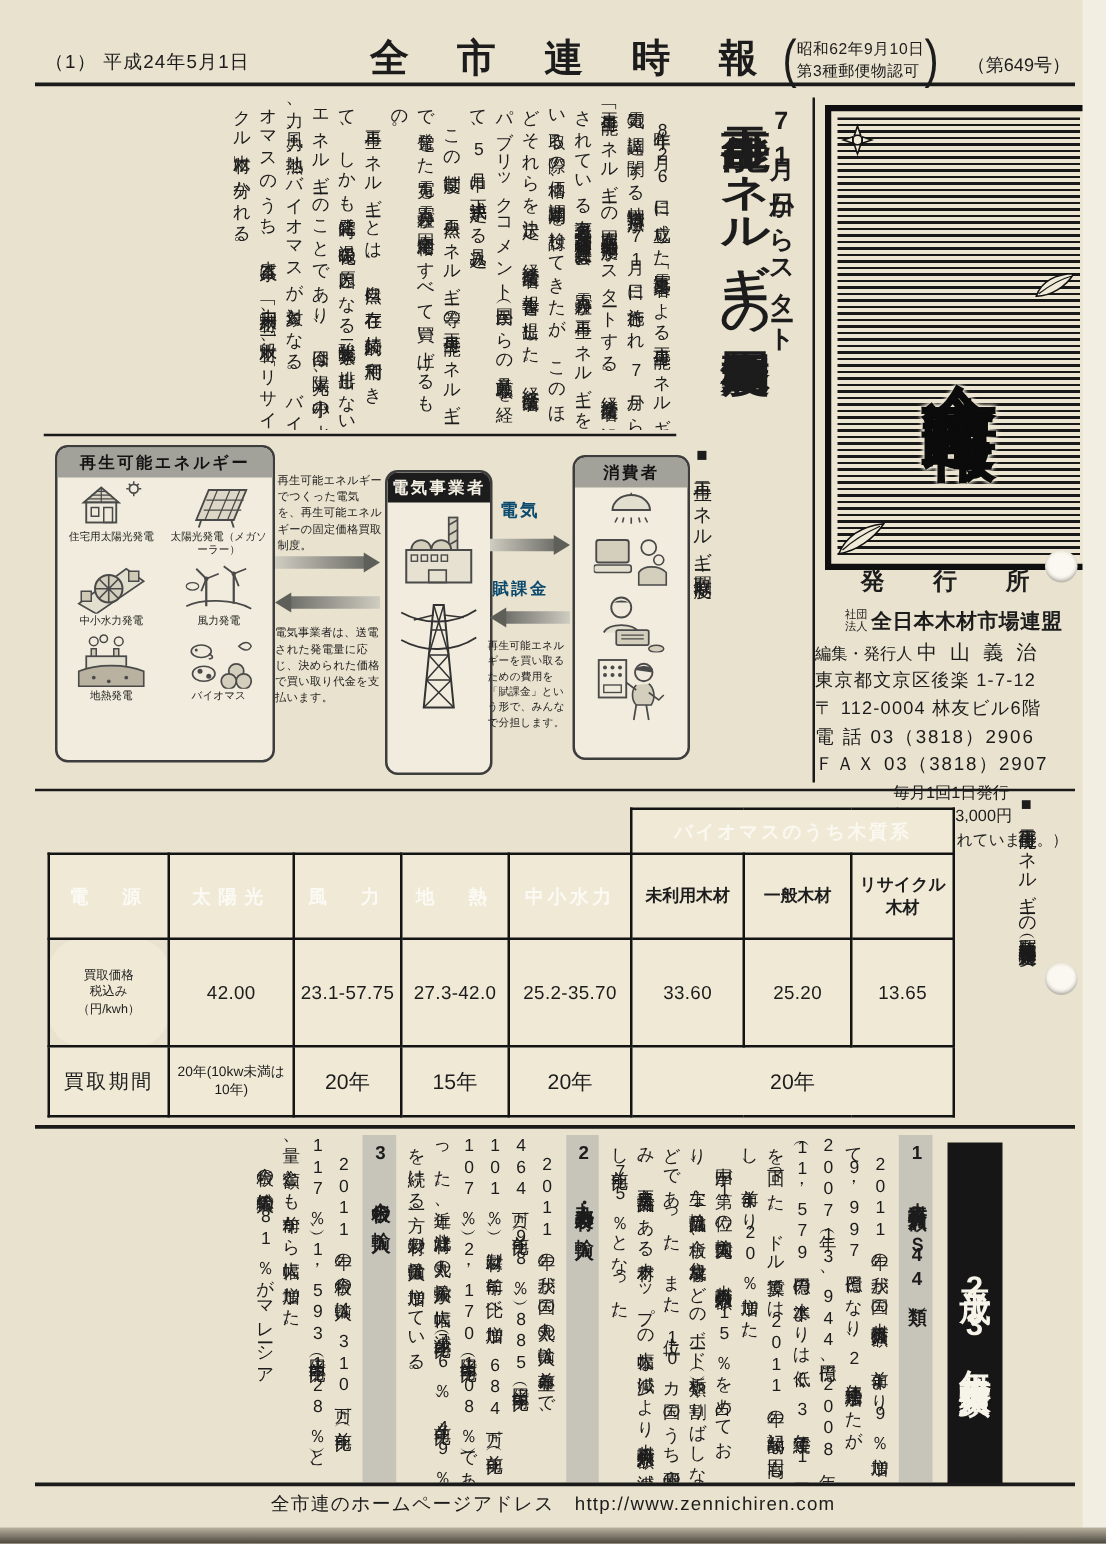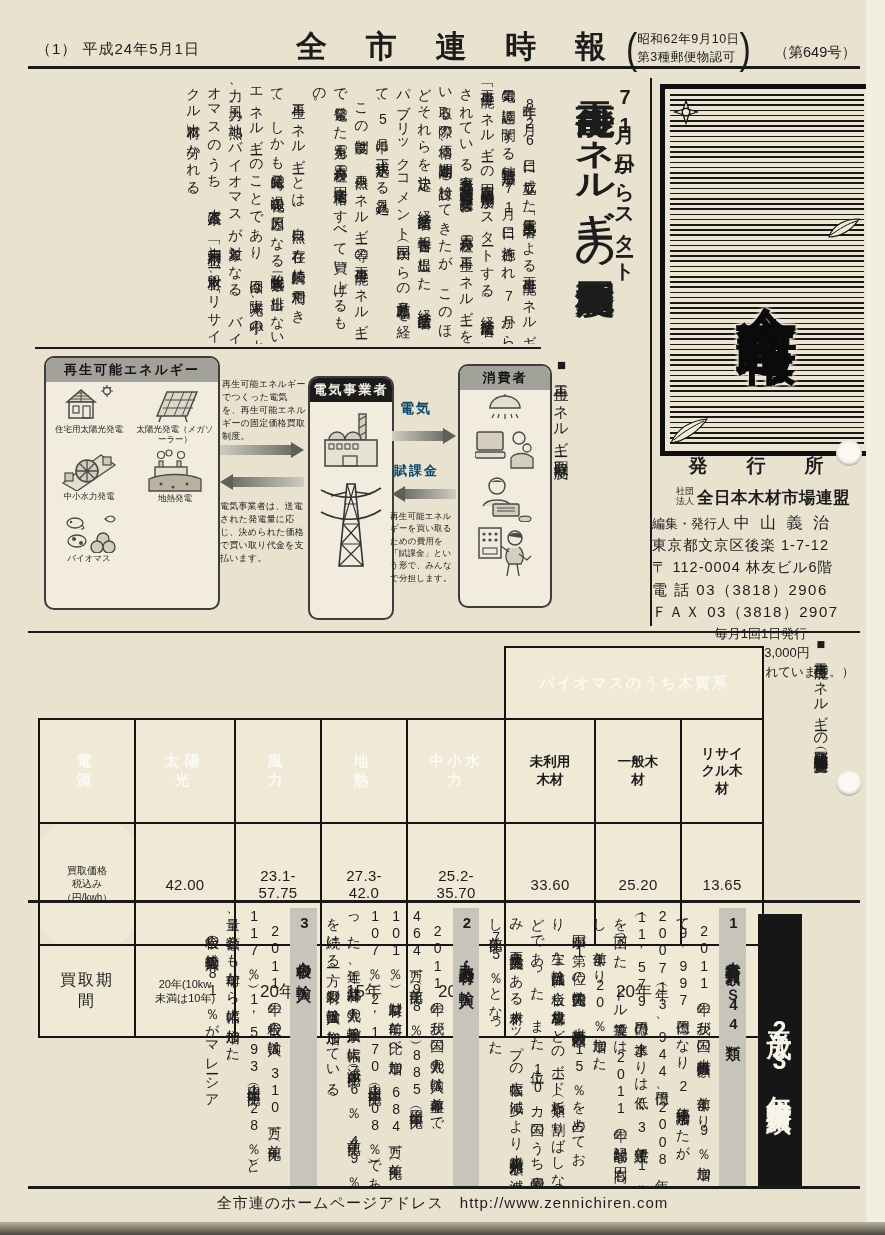--- a/index.html
+++ b/index.html
@@ -62,21 +62,21 @@
   .arrow{position:absolute;height:16px;}
   .arrow .shaft{position:absolute;top:3px;height:10px;background:linear-gradient(90deg,#cfccc0,#6f6f6a);}
   .arrow .tip{position:absolute;top:0;width:0;height:0;border-top:8px solid transparent;border-bottom:8px solid transparent;}
   .arrow.r .shaft{left:0;right:12px;}
   .arrow.r .tip{right:0;border-left:13px solid #5f5f5a;}
   .arrow.l .shaft{left:12px;right:0;background:linear-gradient(90deg,#6f6f6a,#cfccc0);}
   .arrow.l .tip{left:0;border-right:13px solid #5f5f5a;}
   .cicons{display:flex;flex-direction:column;align-items:center;gap:4px;padding-top:4px;}
   
   table.price{position:absolute;left:38px;top:646px;width:724px;border-collapse:collapse;table-layout:fixed;}
-  table.price td,table.price th{border:2px solid #141414;padding:18px;text-align:center;vertical-align:middle;background:#efe9d6;}
+  table.price td,table.price th{border:2px solid #141414;padding:0;text-align:center;vertical-align:middle;background:#efe9d6;}
   table.price .nob{border:none;background:transparent;}
   th.biobar{background:#262624;color:#faf8f0;font-size:15px;font-weight:bold;letter-spacing:2px;height:34px;}
   th.gray{background:#8f8f8b;color:#fbfaf4;font-size:15px;font-weight:bold;letter-spacing:6px;height:66px;}
   th.sub{background:#f1ede0;font-size:13.5px;font-weight:bold;line-height:1.3;}
   td.lab{font-size:10px;line-height:1.35;border-radius:26px;}
   td.val{font-size:15px;letter-spacing:.3px;height:84px;}
   td.per{font-size:17px;height:54px;}
   td.per-small{font-size:11px;line-height:1.3;}
   td.plabel{font-size:16px;letter-spacing:2px;}
   
@@ -184,20 +184,31 @@
       </div>
       <div class="pcell">
         <svg width="56" height="42" viewBox="0 0 56 42">
           <path d="M2 34 L40 6 L54 16 L16 42 Z" fill="#e3dfcf" stroke="#4a4a4a" stroke-width="1.3"></path>
           <circle cx="26" cy="22" r="11" fill="#d4cfbc" stroke="#4a4a4a" stroke-width="1.6"></circle>
           <path d="M26 11 V33 M15 22 H37 M18 14 L34 30 M34 14 L18 30" stroke="#4a4a4a" stroke-width="1.3"></path>
           <rect x="4" y="24" width="8" height="8" fill="#cfc9b5" stroke="#4a4a4a" stroke-width="1.2"></rect>
           <rect x="42" y="8" width="8" height="8" fill="#cfc9b5" stroke="#4a4a4a" stroke-width="1.2"></rect>
         </svg>
         <div class="lbl">中小水力発電</div>
+      </div>
+      <div class="pcell">
+        <svg width="56" height="42" viewBox="0 0 56 42">
+          <path d="M2 36 C14 30 40 30 54 38" fill="none" stroke="#4a4a4a" stroke-width="1.4"></path>
+          <path d="M18 14 V36 M40 10 V34" stroke="#4a4a4a" stroke-width="1.8"></path>
+          <path d="M18 14 L10 6 M18 14 L28 10 M18 14 L14 24 M40 10 L32 4 M40 10 L50 6 M40 10 L44 20" stroke="#4a4a4a" stroke-width="1.5"></path>
+          <circle cx="18" cy="14" r="1.8" fill="#4a4a4a"></circle>
+            <circle cx="40" cy="10" r="1.8" fill="#4a4a4a"></circle>
+          <ellipse cx="7" cy="20" rx="5" ry="3" fill="none" stroke="#4a4a4a" stroke-width="1"></ellipse>
+        </svg>
+        <div class="lbl">風力発電</div>
       </div>
       <div class="pcell">
         <svg width="56" height="44" viewBox="0 0 56 44">
           <circle cx="14" cy="6" r="3.5" fill="none" stroke="#4a4a4a" stroke-width="1.2"></circle>
           <circle cx="22" cy="4" r="3" fill="none" stroke="#4a4a4a" stroke-width="1.2"></circle>
           <circle cx="34" cy="6" r="3.5" fill="none" stroke="#4a4a4a" stroke-width="1.2"></circle>
           <rect x="12" y="12" width="4" height="8" fill="#cfc9b5" stroke="#4a4a4a" stroke-width="1.2"></rect>
           <rect x="30" y="12" width="4" height="8" fill="#cfc9b5" stroke="#4a4a4a" stroke-width="1.2"></rect>
           <rect x="8" y="18" width="32" height="10" fill="#e3dfcf" stroke="#4a4a4a" stroke-width="1.4"></rect>
           <path d="M2 30 C16 24 40 24 54 30 L54 42 L2 42 Z" fill="#b9b2a0" stroke="#4a4a4a" stroke-width="1.3"></path>

